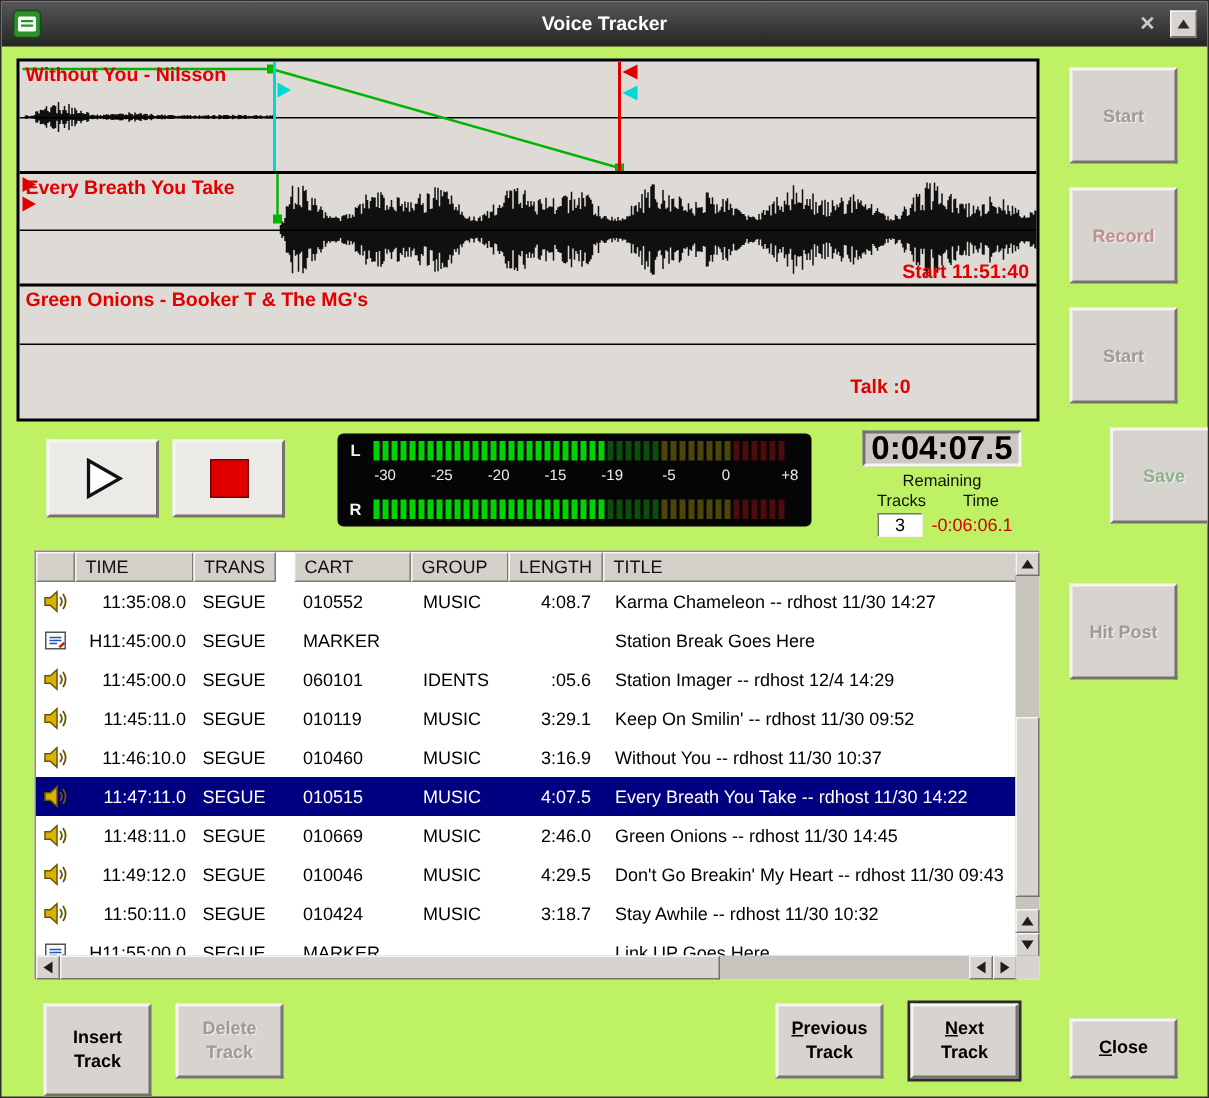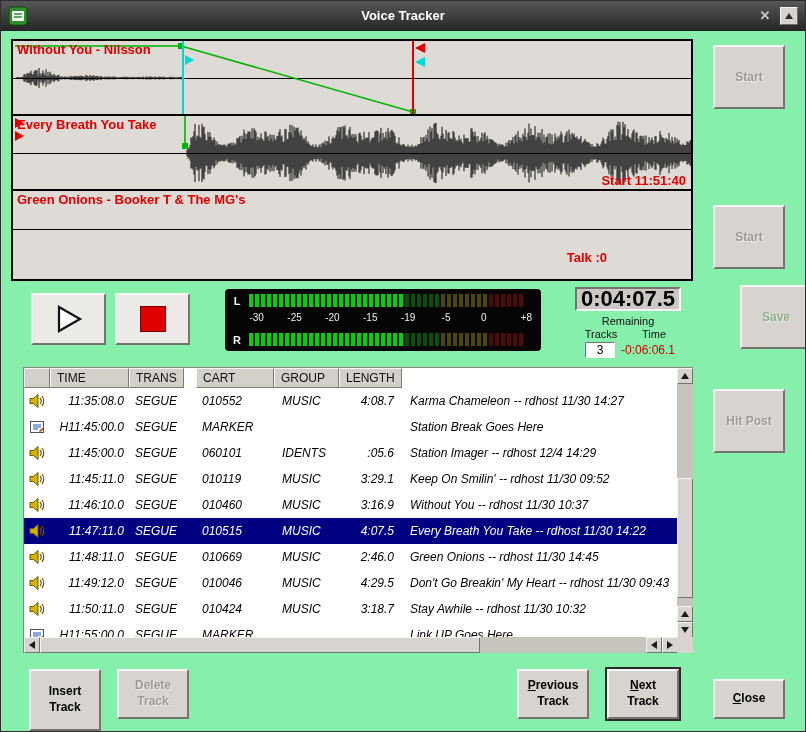--- a/index.html
+++ b/index.html
@@ -1,18 +1,18 @@
 <!DOCTYPE html>
 <html><head>
 <meta charset="utf-8">
 <style>
 *{box-sizing:border-box;}
 html,body{margin:0;padding:0;}
 body{width:806px;height:732px;font-family:"Liberation Sans",sans-serif;background:#d7d3ce;}
-.window{position:relative;width:806px;height:732px;background:#86efac;border:1px solid #2e2e2e;overflow:hidden;}
+.window{position:relative;width:806px;height:732px;background:#bef264;border:1px solid #2e2e2e;overflow:hidden;}
 
 
 .titlebar{position:absolute;left:0;top:0;right:0;height:30px;background:linear-gradient(180deg,#575757,#252525);}
 .titlebar .title{position:absolute;left:0;right:0;top:7px;text-align:center;color:#fff;font-weight:bold;font-size:13px;}
 .app-icon{position:absolute;left:7px;top:5px;width:20px;height:20px;}
 .tb-close{position:absolute;right:32px;top:7px;width:16px;height:16px;color:#c9c7c3;font-size:13px;font-weight:bold;text-align:center;line-height:16px;}
 .tb-shade{position:absolute;right:7px;top:6px;width:18px;height:18px;background:#d7d3ce;border-top:1px solid #f5f5f5;border-left:1px solid #f5f5f5;border-bottom:1px solid #6e6a66;border-right:1px solid #6e6a66;display:flex;align-items:center;justify-content:center;}
 .tri-up-sm{width:0;height:0;border-left:4px solid transparent;border-right:4px solid transparent;border-bottom:6px solid #2b2b2b;}
 
 
@@ -60,21 +60,21 @@
 .log-header{position:absolute;left:0;top:0;height:20px;width:654px;display:flex;}
 .hcell{background:#d3cfc9;border-top:1px solid #f7f6f4;border-left:1px solid #f7f6f4;border-bottom:1px solid #7d7974;border-right:1px solid #7d7974;font-size:12px;color:#111;padding-left:6px;display:flex;align-items:center;white-space:nowrap;overflow:hidden;}
 .c0{width:26px;flex:none;}
 .c1{width:79px;flex:none;}
 .c2{width:55px;flex:none;}
 .c3{width:78px;flex:none;margin-left:12px;}
 .c4{width:65px;flex:none;}
 .c5{width:63px;flex:none;}
 .c6{flex:1;min-width:0;}
 .log-body{position:absolute;left:0;top:20px;width:654px;height:250px;overflow:hidden;background:#fff;}
-.lrow{display:flex;height:26px;align-items:center;font-size:12px;color:#000;font-style:italic;}
+.lrow{display:flex;height:26px;align-items:center;font-size:12px;color:#000;}
 .lrow.sel{background:#000080;color:#fff;}
 .cell{white-space:nowrap;overflow:hidden;}
 .cell.c0{display:flex;justify-content:center;align-items:center;}
 .cell.c1{text-align:right;padding-right:5px;padding-left:0;}
 .cell.c2{padding-left:6px;}
 .cell.c3{padding-left:6px;}
 .cell.c4{padding-left:8px;}
 .cell.c5{text-align:right;padding-right:8px;}
 .cell.c6{padding-left:8px;}
 
@@ -300,20 +300,21 @@
   </div>
 
   <div class="log">
     <div class="log-header" id="logHeader">
         <div class="hcell c0"></div>
         <div class="hcell c1">TIME</div>
         <div class="hcell c2">TRANS</div>
         <div class="hcell c3">CART</div>
         <div class="hcell c4">GROUP</div>
         <div class="hcell c5">LENGTH</div>
+        <div class="hcell c6">TITLE</div>
       </div>
     <div class="log-body" id="logBody">
         <div class="lrow">
           <div class="cell c0">
             <svg width="16" height="16" viewBox="0 0 16 16">
               <polygon points="1,5.5 4.5,5.5 9,1.5 9,14.5 4.5,10.5 1,10.5" fill="#d9b200" stroke="#6b5600" stroke-width="1"></polygon>
               <path d="M11 5 Q13.5 8 11 11" fill="none" stroke="#6b5600" stroke-width="1.2"></path>
               <path d="M13 3 Q16.5 8 13 13" fill="none" stroke="#6b5600" stroke-width="1.2"></path>
             </svg>
           </div>
@@ -483,20 +484,21 @@
         </div>
       <div class="sb-btn" style="left:638px;top:0">
           <div class="tri-right"></div>
         </div>
     </div>
     <div class="corner"></div>
   </div>
 
   <div class="side-col" id="sideCol">
       <div class="qbtn side-btn s0 txt-gray">Start</div>
+      <div class="qbtn side-btn s1 txt-red">Record</div>
       <div class="qbtn side-btn s2 txt-gray">Start</div>
       <div class="qbtn side-btn s3 txt-green">Save</div>
       <div class="qbtn side-btn s4 txt-gray">Hit Post</div>
     </div>
 
   <div class="qbtn bottom-btn" id="btnInsert">
     <span>Insert</span>
     <span>Track</span>
   </div>
   <div class="qbtn bottom-btn" id="btnDelete">

